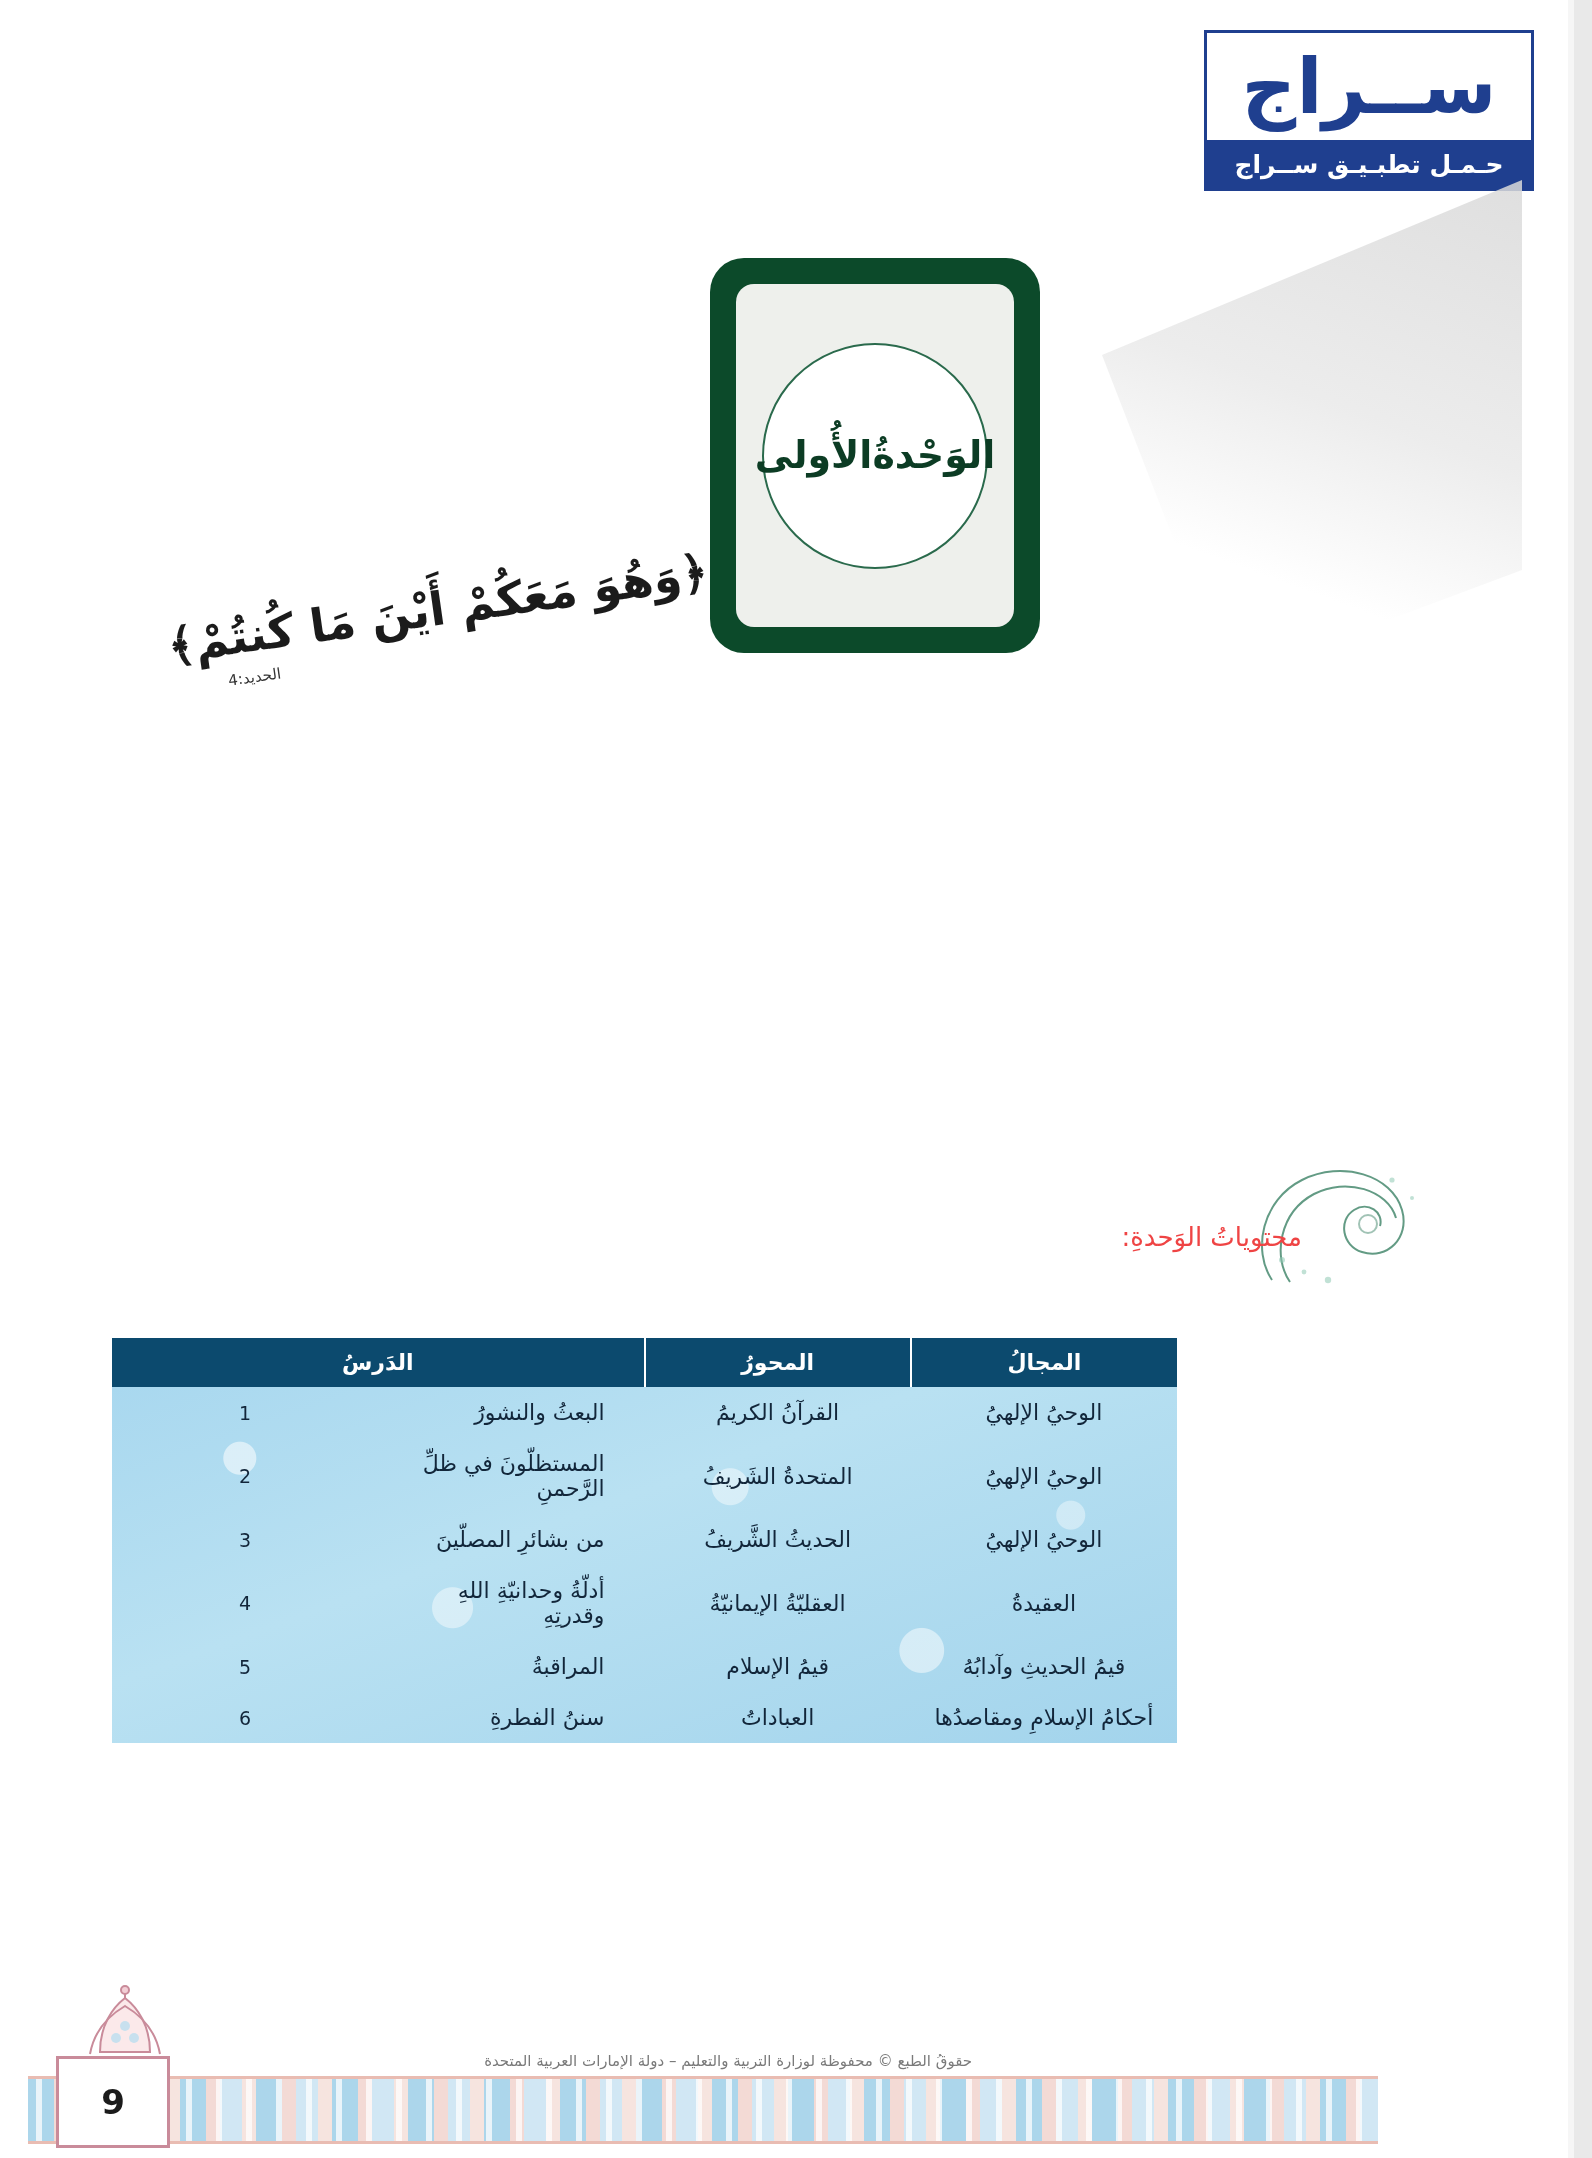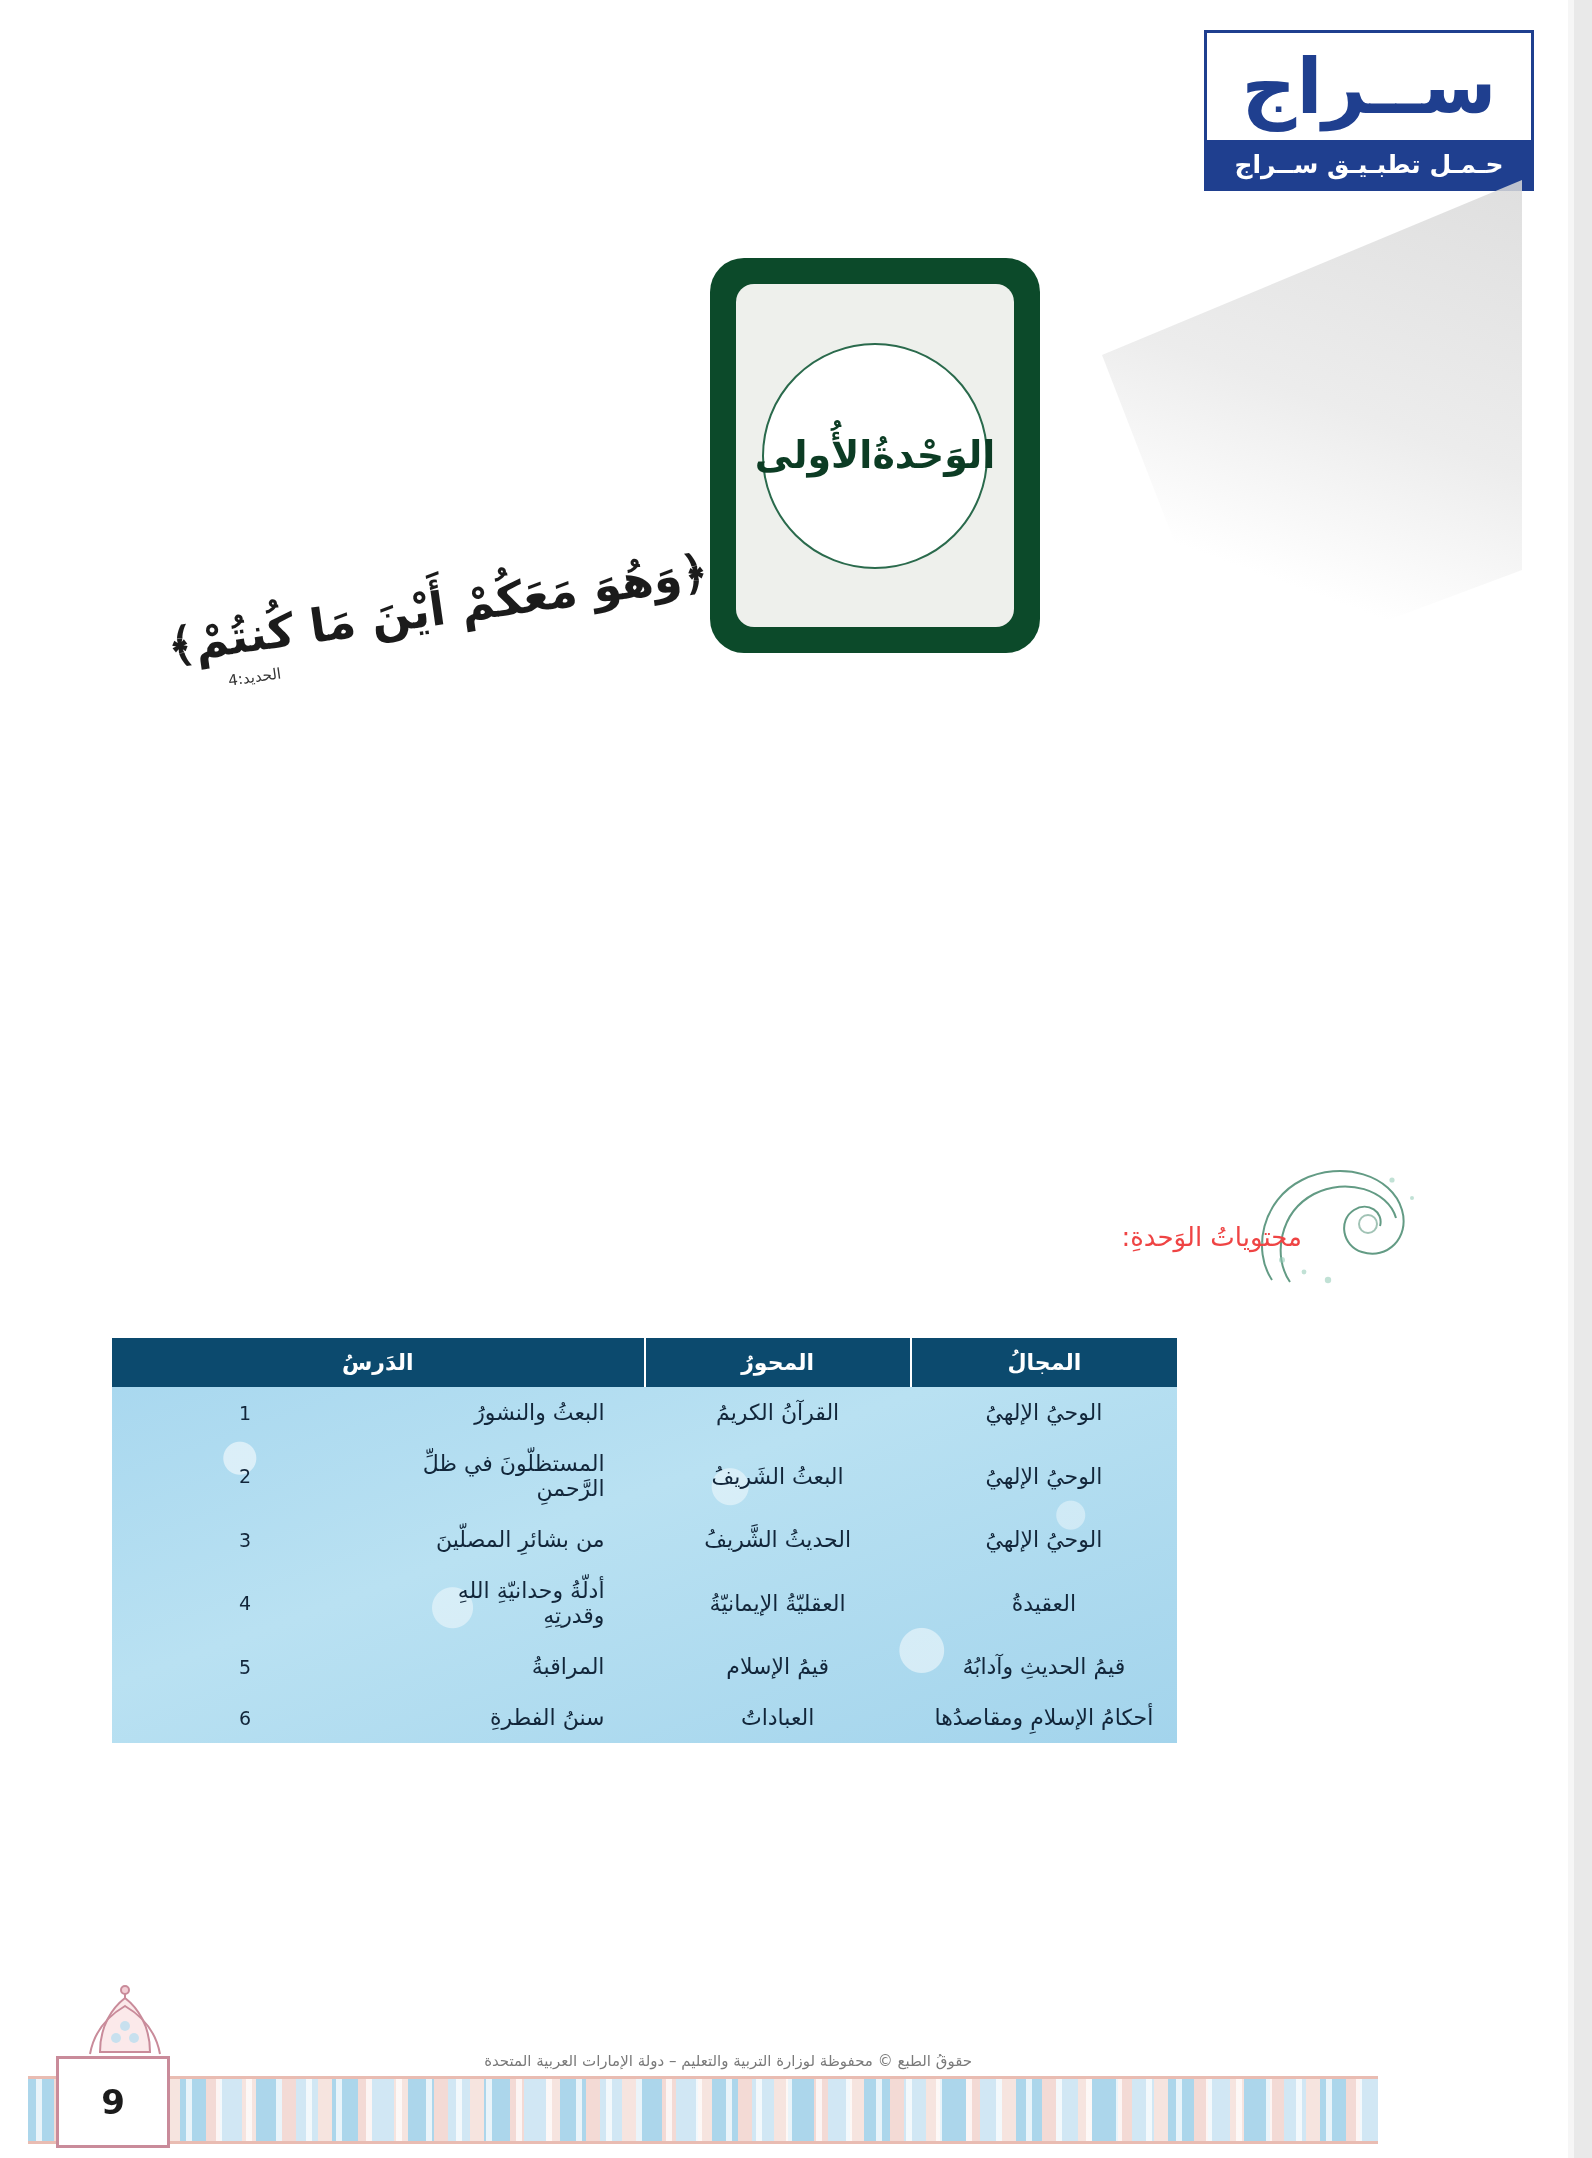--- a/index.html
+++ b/index.html
@@ -339,21 +339,21 @@
     </thead>
     <tbody class="tbody-bg">
       <tr>
         <td class="col-field">الوحيُ الإلهيُ</td>
         <td class="col-axis">القرآنُ الكريمُ</td>
         <td class="col-lesson">البعثُ والنشورُ</td>
         <td class="col-index">1</td>
       </tr>
       <tr>
         <td class="col-field">الوحيُ الإلهيُ</td>
-        <td class="col-axis">البعثُ الشَريفُ</td>
+        <td class="col-axis">المتحدةُ الشَريفُ</td>
         <td class="col-lesson">المستظلّونَ في ظلِّ الرَّحمنِ</td>
         <td class="col-index">2</td>
       </tr>
       <tr>
         <td class="col-field">الوحيُ الإلهيُ</td>
         <td class="col-axis">الحديثُ الشَّريفُ</td>
         <td class="col-lesson">من بشائرِ المصلّينَ</td>
         <td class="col-index">3</td>
       </tr>
       <tr>

